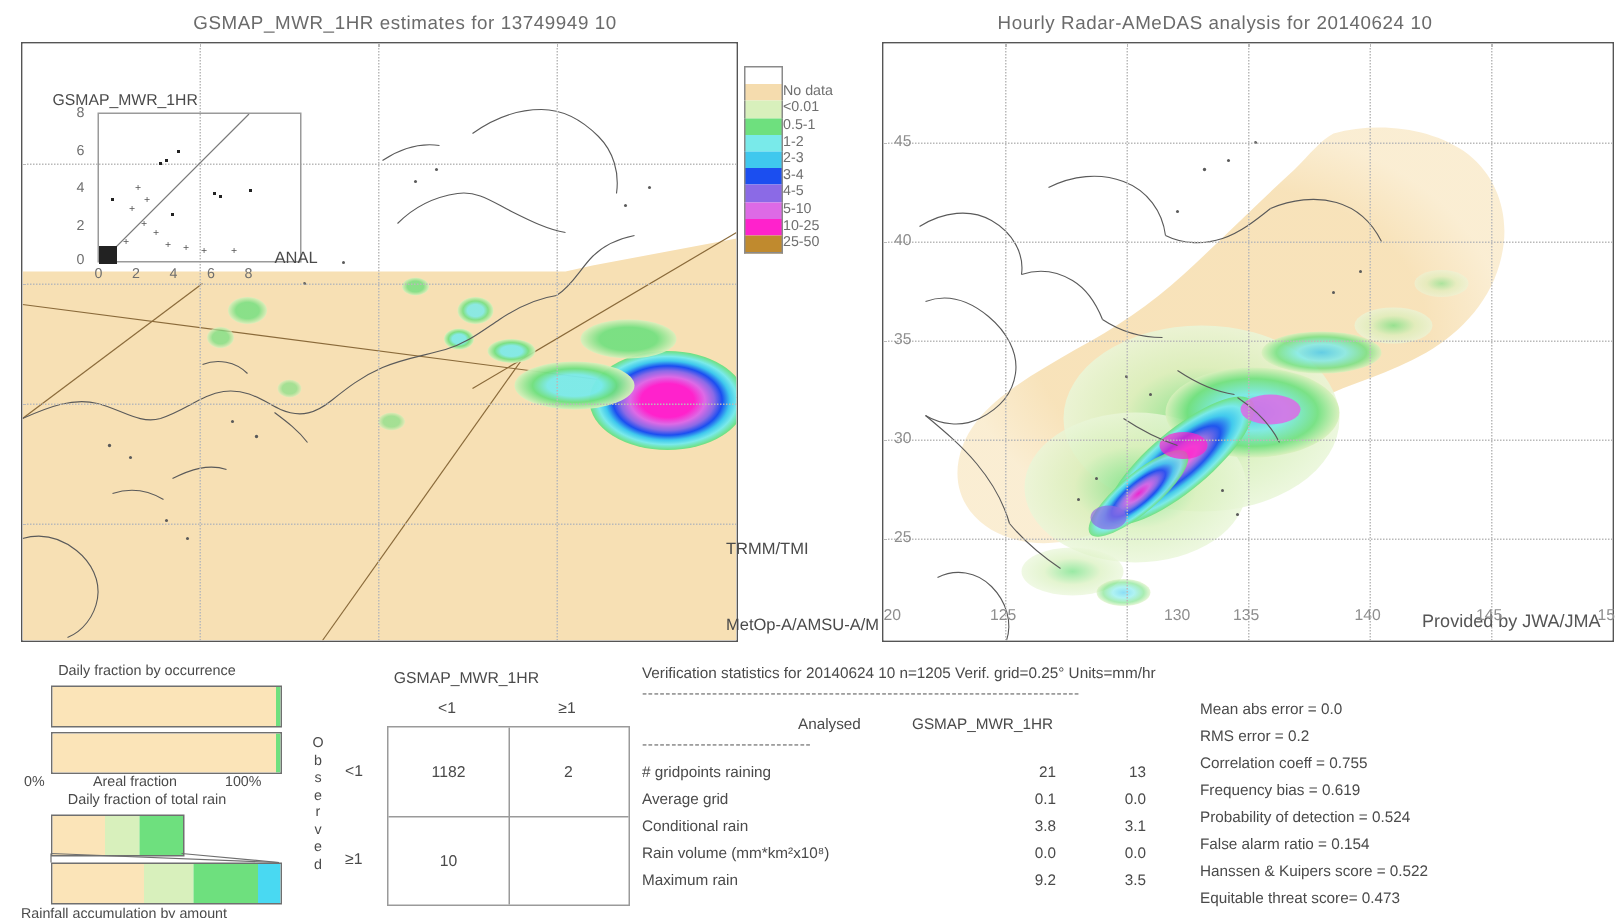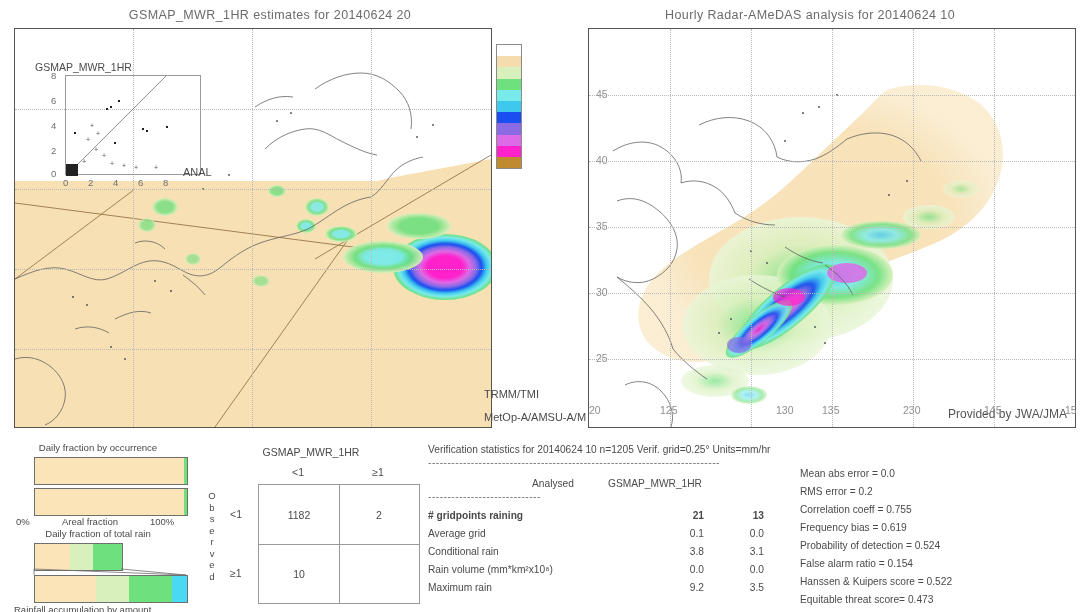--- a/index.html
+++ b/index.html
@@ -61,21 +61,21 @@
   .srow{position:absolute;left:0;width:360px;height:18px;}
   .srow .nm{position:absolute;left:0;top:0;white-space:nowrap;}
   .srow .v1{position:absolute;left:236px;top:0;width:40px;text-align:right;}
   .srow .v2{position:absolute;left:296px;top:0;width:40px;text-align:right;}
   .mrow{position:absolute;left:372px;height:18px;white-space:nowrap;}
 </style>
 </head>
 <body>
 
 <div class="panel" style="left:0;top:0;width:540px;height:436px;">
-  <div class="ptitle" style="top:8px;">GSMAP_MWR_1HR estimates for 20140624 20</div>
+  <div class="ptitle" style="top:8px;">GSMAP_MWR_1HR estimates for 13749949 10</div>
 
   <div class="mapbox" style="left:14px;top:28px;width:476px;height:398px;">
     <div class="sea"></div>
 
     <svg width="476" height="398" style="position:absolute;left:0;top:0;">
       <defs>
         <radialGradient id="blobA" cx="50%" cy="50%" r="50%">
           <stop offset="0%" stop-color="#ff22cc"></stop>
           <stop offset="34%" stop-color="#ff22cc"></stop>
           <stop offset="48%" stop-color="#dd6ae6"></stop>
@@ -191,35 +191,47 @@
       <div class="ilab" style="left:28px;top:114px;">0</div>
       <div class="ilab" style="left:53px;top:114px;">2</div>
       <div class="ilab" style="left:78px;top:114px;">4</div>
       <div class="ilab" style="left:103px;top:114px;">6</div>
       <div class="ilab" style="left:128px;top:114px;">8</div>
     </div>
 
     <div class="maplabel" style="left:168px;top:137px;">ANAL</div>
   </div>
 
-  <div class="maplabel" style="left:484px;top:360px;margin-top:28px;">TRMM/TMI</div>
+  <div class="maplabel" style="left:484px;top:360px;">TRMM/TMI</div>
   <div class="maplabel" style="left:484px;top:411px;">MetOp-A/AMSU-A/M</div>
 
   <div id="colorbar">
       <span class="sw" style="background: rgb(255, 255, 255); border-left: 1px solid rgb(138, 138, 138); border-right: 1px solid rgb(138, 138, 138); border-top: 1px solid rgb(138, 138, 138);"></span>
       <span class="sw" style="background: rgb(245, 220, 174); border-left: 1px solid rgb(138, 138, 138); border-right: 1px solid rgb(138, 138, 138);"></span>
       <span class="sw" style="background: rgb(216, 240, 188); border-left: 1px solid rgb(138, 138, 138); border-right: 1px solid rgb(138, 138, 138);"></span>
       <span class="sw" style="background: rgb(110, 224, 126); border-left: 1px solid rgb(138, 138, 138); border-right: 1px solid rgb(138, 138, 138);"></span>
       <span class="sw" style="background: rgb(121, 234, 234); border-left: 1px solid rgb(138, 138, 138); border-right: 1px solid rgb(138, 138, 138);"></span>
       <span class="sw" style="background: rgb(63, 200, 238); border-left: 1px solid rgb(138, 138, 138); border-right: 1px solid rgb(138, 138, 138);"></span>
       <span class="sw" style="background: rgb(27, 78, 240); border-left: 1px solid rgb(138, 138, 138); border-right: 1px solid rgb(138, 138, 138);"></span>
       <span class="sw" style="background: rgb(139, 106, 230); border-left: 1px solid rgb(138, 138, 138); border-right: 1px solid rgb(138, 138, 138);"></span>
       <span class="sw" style="background: rgb(221, 106, 230); border-left: 1px solid rgb(138, 138, 138); border-right: 1px solid rgb(138, 138, 138);"></span>
       <span class="sw" style="background: rgb(255, 34, 204); border-left: 1px solid rgb(138, 138, 138); border-right: 1px solid rgb(138, 138, 138);"></span>
       <span class="sw" style="background: rgb(192, 138, 46); border-left: 1px solid rgb(138, 138, 138); border-right: 1px solid rgb(138, 138, 138); border-bottom: 1px solid rgb(138, 138, 138);"></span>
+    </div>
+  <div id="cb-labels" style="top: 55.2px;">
+      <div>No data</div>
+      <div>&lt;0.01</div>
+      <div>0.5-1</div>
+      <div>1-2</div>
+      <div>2-3</div>
+      <div>3-4</div>
+      <div>4-5</div>
+      <div>5-10</div>
+      <div>10-25</div>
+      <div>25-50</div>
     </div>
 </div>
 
 <div class="panel" style="left:540px;top:0;width:540px;height:436px;">
   <div class="ptitle" style="top:8px;">Hourly Radar-AMeDAS analysis for 20140624 10</div>
 
   <div class="mapbox" style="left:48px;top:28px;width:486px;height:398px;">
     <div class="sea"></div>
 
     <svg width="486" height="398" style="position:absolute;left:0;top:0;">
@@ -325,21 +337,21 @@
   <div class="tick" style="left:56px;top:88px;">45</div>
   <div class="tick" style="left:56px;top:154px;">40</div>
   <div class="tick" style="left:56px;top:220px;">35</div>
   <div class="tick" style="left:56px;top:286px;">30</div>
   <div class="tick" style="left:56px;top:352px;">25</div>
   <div class="tick" style="left:49px;top:404px;">20</div>
 
   <div class="tick" style="left:120px;top:404px;">125</div>
   <div class="tick" style="left:201px;top:404px;margin-left:35px;">130</div>
   <div class="tick" style="left:282px;top:404px;">135</div>
-  <div class="tick" style="left:363px;top:404px;">230</div>
+  <div class="tick" style="left:363px;top:404px;">140</div>
   <div class="tick" style="left:444px;top:404px;text-align:right;">145</div>
   <div class="tick" style="left:525px;top:404px;">15</div>
 </div>
 
 <div class="panel" style="left:0;top:440px;width:196px;height:84px;">
   <div class="bctitle" style="top:2px;">Daily fraction by occurrence</div>
   <div class="bclab" style="left:12px;top:22px;">Est</div>
   <div class="bcrow" id="occ-est" style="left:34px;top:17px;width:152px;">
       <span style="width: 98.3%; background: rgb(251, 228, 184);"></span>
       <span style="width: 1.7%; background: rgb(110, 224, 126);"></span>
@@ -402,21 +414,21 @@
   </div>
 </div>
 
 <div id="stats">
   <div class="hdr">Verification statistics for 20140624 10  n=1205  Verif. grid=0.25°  Units=mm/hr</div>
   <div class="dash">---------------------------------------------------------------------------</div>
   <div class="subhdr" style="left:104px;">Analysed</div>
   <div class="subhdr" style="left:180px;">GSMAP_MWR_1HR</div>
   <div class="dash2">-----------------------------</div>
   <div id="stat-rows">
-      <div class="srow" style="top: 66px; font-weight: bold;">
+      <div class="srow" style="top: 66px;">
         <span class="nm"># gridpoints raining</span>
         <span class="v1">21</span>
         <span class="v2">13</span>
       </div>
       <div class="srow" style="top: 84px;">
         <span class="nm">Average grid</span>
         <span class="v1">0.1</span>
         <span class="v2">0.0</span>
       </div>
       <div class="srow" style="top: 102px;">

